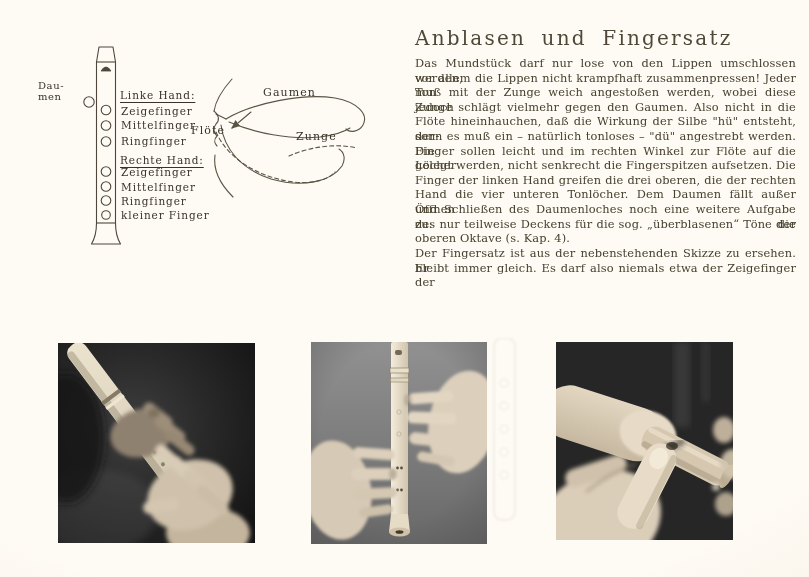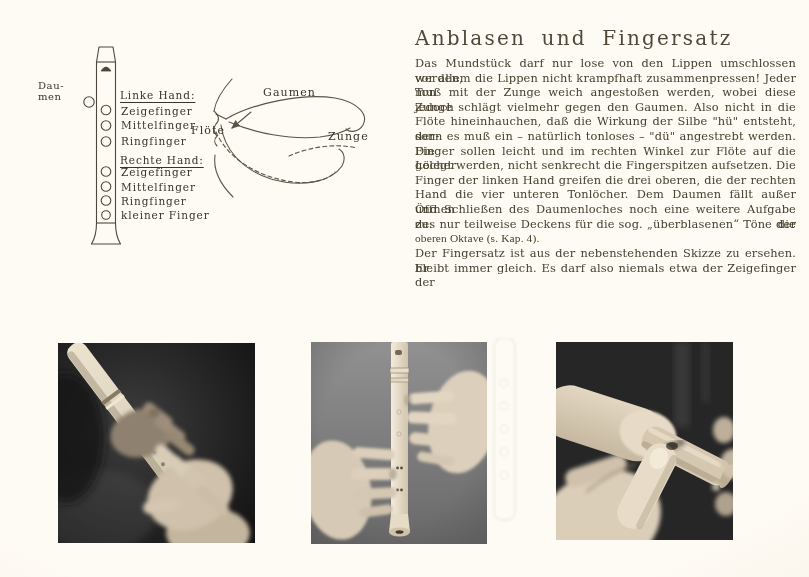--- a/index.html
+++ b/index.html
@@ -17,21 +17,21 @@
     font-size:20px;letter-spacing:2.2px;word-spacing:7px;
     color:#4f4839;white-space:nowrap;font-weight:400;
   }
   .textblock{position:absolute;left:415px;top:56px;width:381px;}
   .tline{
     font-size:11.4px;line-height:14.62px;height:14.62px;
     letter-spacing:0.15px;
     text-align:justify;text-align-last:justify;
     white-space:normal;color:#46402f;
   }
-  .tline.last{text-align-last:left;font-family:Liberation Serif, serif;}
+  .tline.last{text-align-last:left;}
   
   .diaglabel{
     position:absolute;font-size:10.5px;letter-spacing:0.9px;
     color:#39342b;white-space:nowrap;line-height:12px;
   }
   .diaglabel.u{text-decoration:underline;text-underline-offset:2.5px;}
   .daumen{
     position:absolute;left:38px;top:81px;width:34px;text-align:left;
     font-size:10px;line-height:10.5px;letter-spacing:0.6px;color:#39342b;
   }
@@ -95,21 +95,21 @@
       <path d="M44,47 C70,58 105,65 135,62 C150,60 159,57 165,53"></path>
       <path d="M41,44 L31,39"></path>
       <path d="M36,50 C39,74 56,94 86,104 C117,113 146,107 157,91 C161,84 159,77 154,74"></path>
       <path stroke-dasharray="4 3" d="M31,57 C43,84 73,102 108,107 C128,109 143,105 150,97"></path>
       <path stroke-dasharray="4 3" d="M104,81 C124,72 150,68 172,73"></path>
       <path d="M66,37 L47,53" marker-end="url(#arrh)"></path>
     </g>
   </svg>
   <span class="mouthlabel" style="left:263px;top:86px;">Gaumen</span>
   <span class="mouthlabel" style="left:191px;top:124px;">Flöte</span>
-  <span class="mouthlabel" style="left:296px;top:130px;margin-left:32px;">Zunge</span>
+  <span class="mouthlabel" style="left:296px;top:130px;">Zunge</span>
 
   <div class="heading">Anblasen und Fingersatz</div>
 
   <div class="textblock">
     <div class="tline">Das Mundstück darf nur lose von den Lippen umschlossen werden,</div>
     <div class="tline">vor allem die Lippen nicht krampfhaft zusammenpressen! Jeder Ton</div>
     <div class="tline">muß mit der Zunge weich angestoßen werden, wobei diese jedoch</div>
     <div class="tline">Zunge schlägt vielmehr gegen den Gaumen. Also nicht in die</div>
     <div class="tline">Flöte hineinhauchen, daß die Wirkung der Silbe "hü" entsteht, son-</div>
     <div class="tline">dern es muß ein – natürlich tonloses – "dü" angestrebt werden. Die</div>

